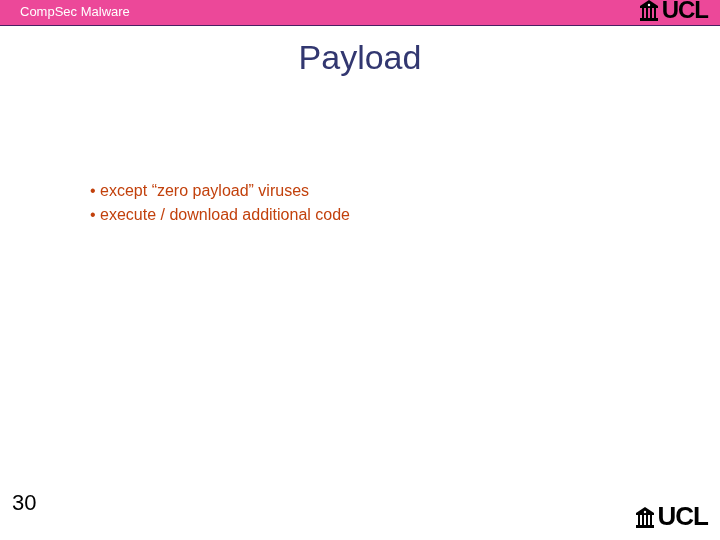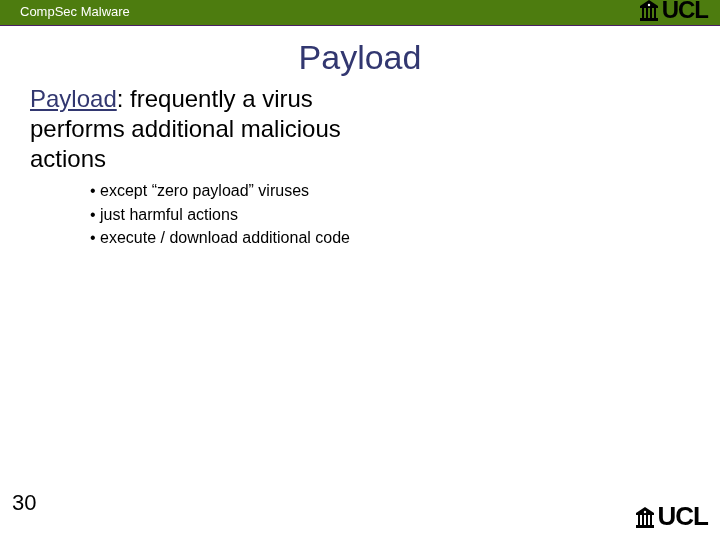--- a/index.html
+++ b/index.html
@@ -1,33 +1,33 @@
 <!DOCTYPE html>
 <html><head>
 <meta charset="utf-8">
 <style>
   * { margin: 0; padding: 0; box-sizing: border-box; }
   html, body { width: 720px; height: 540px; font-family: Arial, Helvetica, sans-serif; background: #fff; overflow: hidden; }
   .slide { position: relative; width: 720px; height: 540px; }
 
-  .header-bar { position: absolute; top: 0; left: 0; width: 720px; height: 26px; background: #4d7c0f; border-bottom: 1px solid #4a1f63; }
+  .header-bar { position: absolute; top: 0; left: 0; width: 720px; height: 26px; background: #ec4899; border-bottom: 1px solid #4a1f63; }
   .header-title { position: absolute; left: 20px; top: 4px; color: #ffffff; font-size: 13px; }
 
   .logo-top { position: absolute; top: -4px; right: 12px; display: flex; align-items: center; gap: 4px; }
   .logo-bottom { position: absolute; bottom: 8px; right: 12px; display: flex; align-items: center; gap: 4px; }
   .ucl-text { font-weight: 900; font-size: 26px; letter-spacing: -1px; color: #000; font-family: Arial, sans-serif; }
   .portico { width: 18px; height: 24px; }
   .logo-top .ucl-text { font-size: 24px; }
 
   .slide-title { position: absolute; top: 38px; left: 0; width: 720px; text-align: center; color: #323770; font-size: 34px; font-weight: 400; }
 
   .body-text { position: absolute; top: 84px; left: 30px; width: 380px; color: #000; font-size: 24px; line-height: 1.25; }
   .payload-label { color: #323770; text-decoration: underline; }
 
-  .bullets { position: absolute; top: 180px; left: 90px; width: 300px; color: #000000; font-size: 16px; line-height: 1.35; }
+  .bullets { position: absolute; top: 180px; left: 90px; width: 300px; color: #c2410c; font-size: 16px; line-height: 1.35; }
   .bullets li { list-style: none; margin-bottom: 2px; text-indent: -14px; padding-left: 14px; }
   .bullets li::before { content: "•  "; }
 
   .footer-number { position: absolute; left: 12px; bottom: 24px; font-size: 22px; color: #000; }
   .footer-author { position: absolute; left: 58px; bottom: 28px; font-size: 14px; color: #323770; }
 </style>
 </head>
 <body>
 
 <div class="slide">
@@ -44,27 +44,23 @@
       <rect x="6" y="10" width="2" height="10" fill="#000"></rect>
       <rect x="10" y="10" width="2" height="10" fill="#000"></rect>
       <rect x="14" y="10" width="2" height="10" fill="#000"></rect>
       <circle cx="9" cy="7" r="1.2" fill="#fff"></circle>
     </svg>
     <span class="ucl-text">UCL</span>
   </div>
 
   <div class="slide-title">Payload</div>
 
-  <div class="body-text">
-    <span class="payload-label">Payload</span><span>: frequently a virus performs additional malicious actions</span>
-  </div>
 
   <ul class="bullets">
     <li>except “zero payload” viruses</li>
-    <li>just harmful actions</li>
     <li>execute / download additional code</li>
   </ul>
 
   <div class="footer-number">30</div>
 
   <div class="logo-bottom">
     <svg class="portico" viewBox="0 0 18 24">
       <rect x="0" y="20" width="18" height="3" fill="#000"></rect>
       <path d="M0 8 L9 2 L18 8 L18 10 L0 10 Z" fill="#000"></path>
       <rect x="2" y="10" width="2" height="10" fill="#000"></rect>

